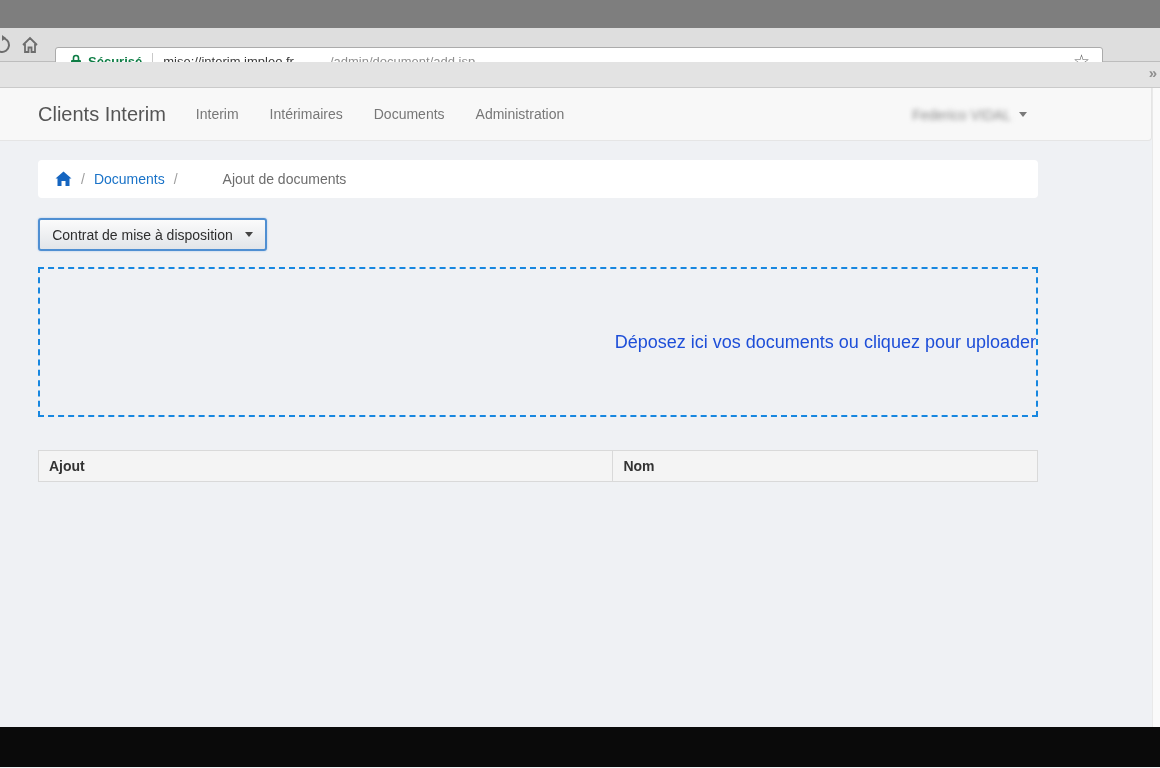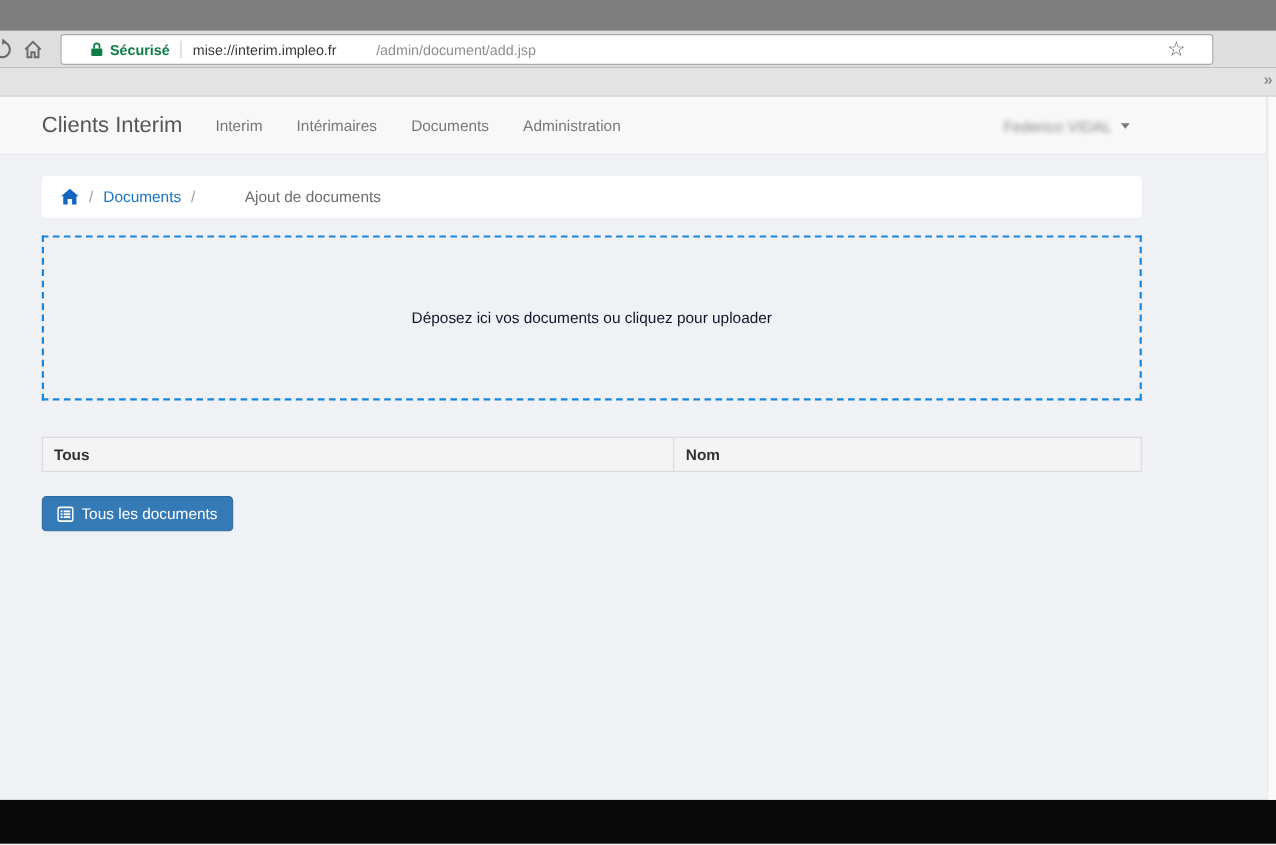--- a/index.html
+++ b/index.html
@@ -8,23 +8,23 @@
   .screen { position:relative; width:1160px; height:768px; background:#eff1f4; }
 
   
   .titlebar { height:28px; background:#7e7e7e; }
   .toolbar { position:relative; height:34px; background:#dedede;
     border-bottom:1px solid #bdbdbd; }
   .tb-icon { position:absolute; top:4px; width:26px; height:26px;
     display:flex; align-items:center; justify-content:center; color:#6d6d6d; }
   .reload { left:-11px; }
   .homeic { left:17px; }
-  .urlbar { position:absolute; left:55px; top:3px; width:1048px; height:28px;
+  .urlbar { position:absolute; left:55px; top:19px; width:1048px; height:28px;
     background:#ffffff; border:1px solid #ababab; border-radius:3px;
-    display:flex; align-items:center; padding:0 24px; font-size:13px; }
+    display:flex; align-items:center; padding:0 12px; font-size:13px; }
   .lock { display:flex; align-items:center; margin:0 6px 0 2px; }
   .secure { color:#0e7d45; font-weight:bold; margin-right:10px; }
   .urldiv { width:0; height:16px; border-left:1px solid #c9c9c9; margin-right:10px; }
   .url-domain { color:#3a3a3a; }
   .url-path { color:#8e8e8e;margin-left:36px; }
   .star { margin-left:auto; font-size:19px; color:#5f5f5f; line-height:1; }
   .bookmarksbar { position:relative; height:26px; background:#e3e3e3;
     border-bottom:1px solid #cacaca; }
   .bm-chevron { position:absolute; right:5px; top:2px; color:#8f8f8f;
     font-size:15px; font-weight:bold; letter-spacing:-2px; }
@@ -59,22 +59,22 @@
   .type-dropdown { margin-top:20px; width:229px; height:33px;
     border:2px solid #4f8fd2; border-radius:3px; box-shadow:0 0 2px #9fc3e8;
     background:linear-gradient(#fbfbfb,#e2e5e9);
     display:flex; align-items:center; justify-content:center;
     font-size:14px; color:#2e2e2e; cursor:pointer; }
   .dd-caret { width:0; height:0; border-left:4px solid transparent;
     border-right:4px solid transparent; border-top:5px solid #444;
     margin-left:12px; }
 
   .dropzone { margin-top:16px; height:150px; border:2px dashed #1787e0;
-    display:flex; align-items:center; justify-content:center;
-    font-size:14px; color:#0f172a; cursor:pointer; }
+    display:flex; align-items:center; justify-content:flex-end;
+    font-size:18px; color:#1d4ed8; cursor:pointer; }
 
   .doc-table { margin-top:33px; width:100%; border-collapse:collapse; }
   .doc-table th { background:#f4f4f4; border:1px solid #d9d9d9;
     font-size:14px; font-weight:bold; color:#333333; text-align:left;
     padding:6px 10px; height:31px; }
   .col-type { width:57.5%; }
 
   .btn-primary { margin-top:22px; height:32px; padding:0 13px;
     background:#337ab7; border:1px solid #2e6da4; border-radius:4px;
     color:#ffffff; font-size:14px; display:inline-flex; align-items:center;
@@ -142,46 +142,38 @@
           <svg width="17" height="16" viewBox="0 0 17 16">
             <path d="M8.5 0.5 L16.5 7.5 H14.5 V15 H10.5 V10 H6.5 V15 H2.5 V7.5 H0.5 Z" fill="#1565c0"></path>
           </svg>
         </span>
         <span class="crumb-sep">/</span>
         <span class="crumb-link">Documents</span>
         <span class="crumb-sep">/</span>
         <span class="crumb-current">Ajout de documents</span>
       </div>
 
+      <div class="type-dropdown">
+        <span>Contrat de mise à disposition</span>
+        <span class="dd-caret"></span>
+      </div>
 
       <div class="dropzone">
         <span>Déposez ici vos documents ou cliquez pour uploader</span>
       </div>
 
       <table class="doc-table">
         <thead>
           <tr>
-            <th class="col-type">Tous</th>
+            <th class="col-type">Ajout</th>
             <th>Nom</th>
           </tr>
         </thead>
       </table>
 
-      <button class="btn-primary">
-        <svg width="15" height="15" viewBox="0 0 16 16">
-          <rect x="0.8" y="1.3" width="14.4" height="13.4" rx="2" fill="none" stroke="#ffffff" stroke-width="1.6"></rect>
-          <rect x="3.3" y="4.3" width="1.8" height="1.8" fill="#ffffff"></rect>
-          <rect x="6.3" y="4.3" width="6.4" height="1.8" fill="#ffffff"></rect>
-          <rect x="3.3" y="7.1" width="1.8" height="1.8" fill="#ffffff"></rect>
-          <rect x="6.3" y="7.1" width="6.4" height="1.8" fill="#ffffff"></rect>
-          <rect x="3.3" y="9.9" width="1.8" height="1.8" fill="#ffffff"></rect>
-          <rect x="6.3" y="9.9" width="6.4" height="1.8" fill="#ffffff"></rect>
-        </svg>
-        <span>Tous les documents</span>
-      </button>
 
     </div>
 
     <div class="scrollstrip"></div>
   </div>
 
   <div class="footerblack"></div>
 </div>
 
 </body></html>

